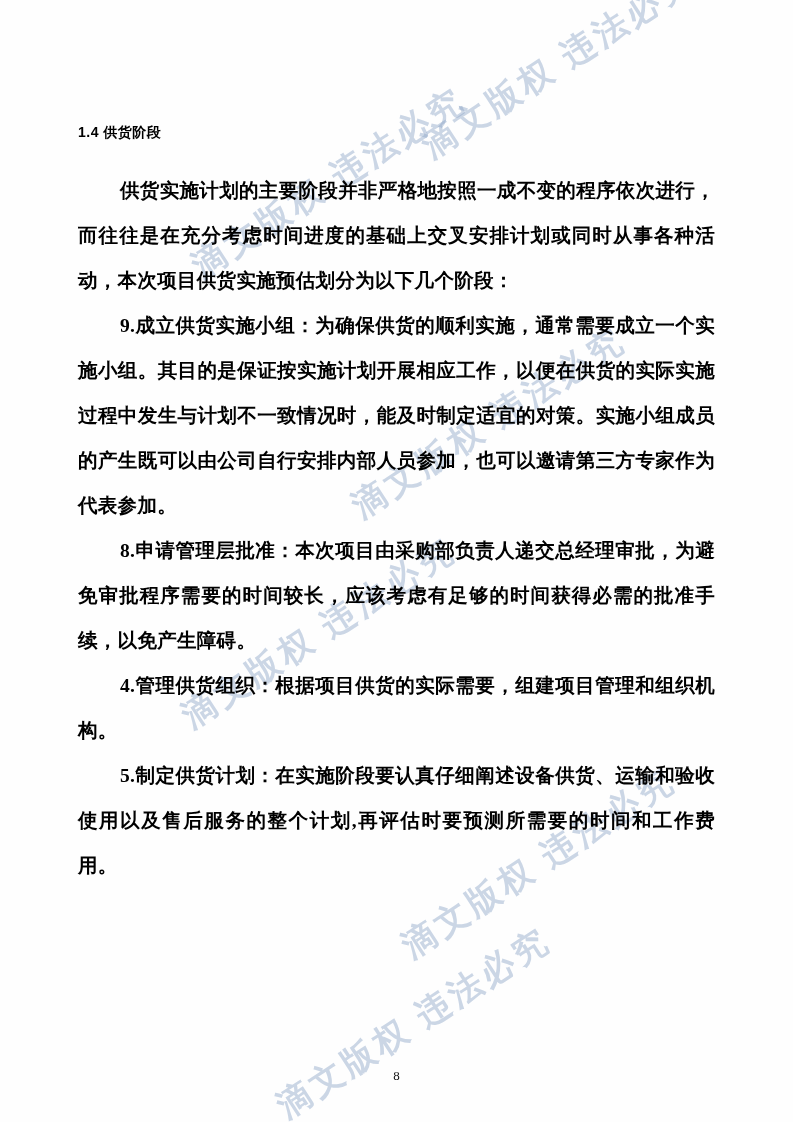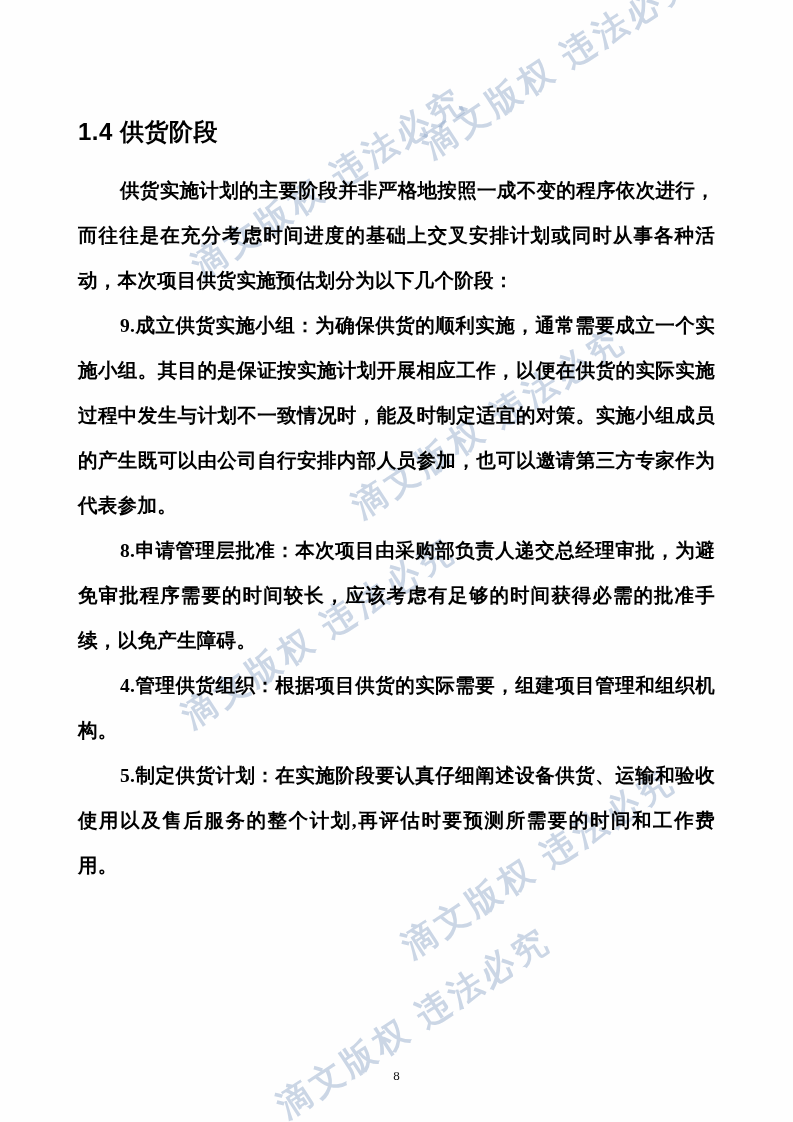--- a/index.html
+++ b/index.html
@@ -34,21 +34,21 @@
     text-align: justify;
     text-justify: inter-ideograph;
     letter-spacing: 0.3px;
   }
   p.indent {
     text-indent: 42px;
     font-weight: bold;
   }
   h2.heading {
     margin: 22px 0 16px 0;
-    font-size: 24px;
+    font-size: 14px;
     line-height: 40px;
     font-weight: bold;
     font-family: "Liberation Sans", "DejaVu Sans", sans-serif;
     letter-spacing: 0.5px;
   }
   .page-number {
     position: absolute;
     bottom: 38px;
     left: 0;
     width: 100%;

